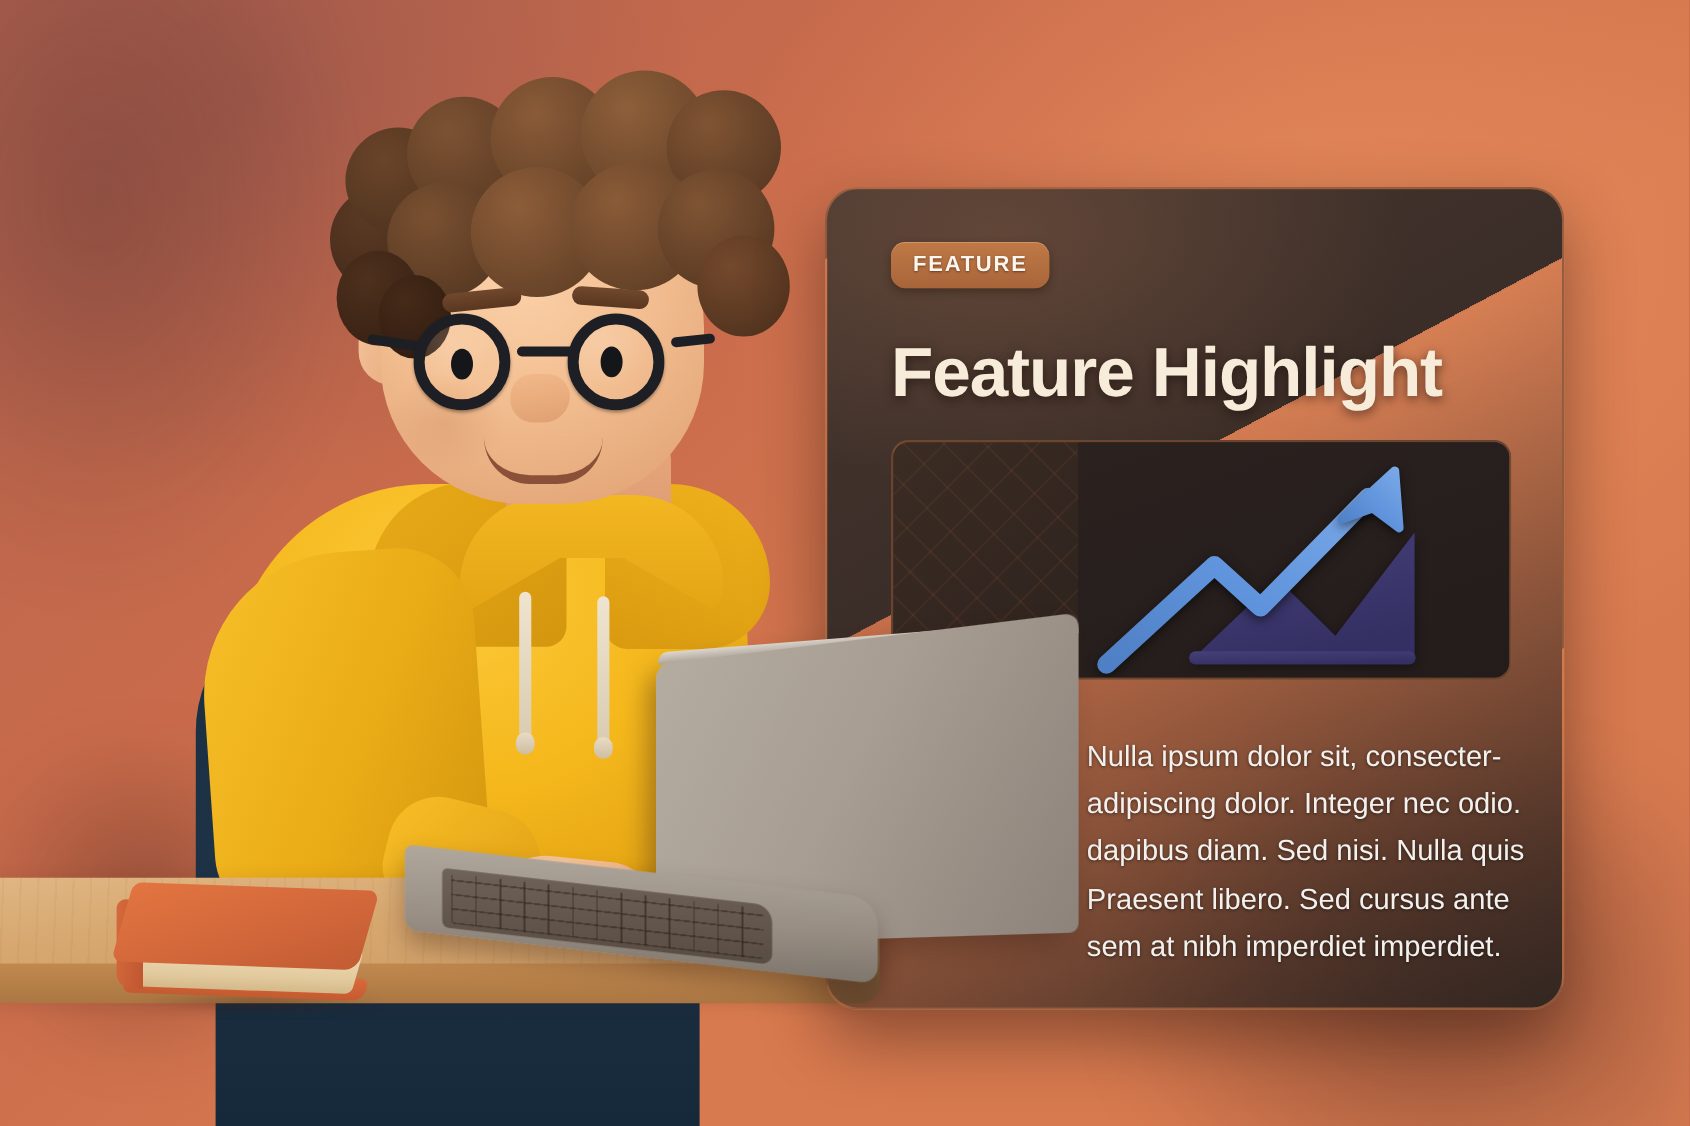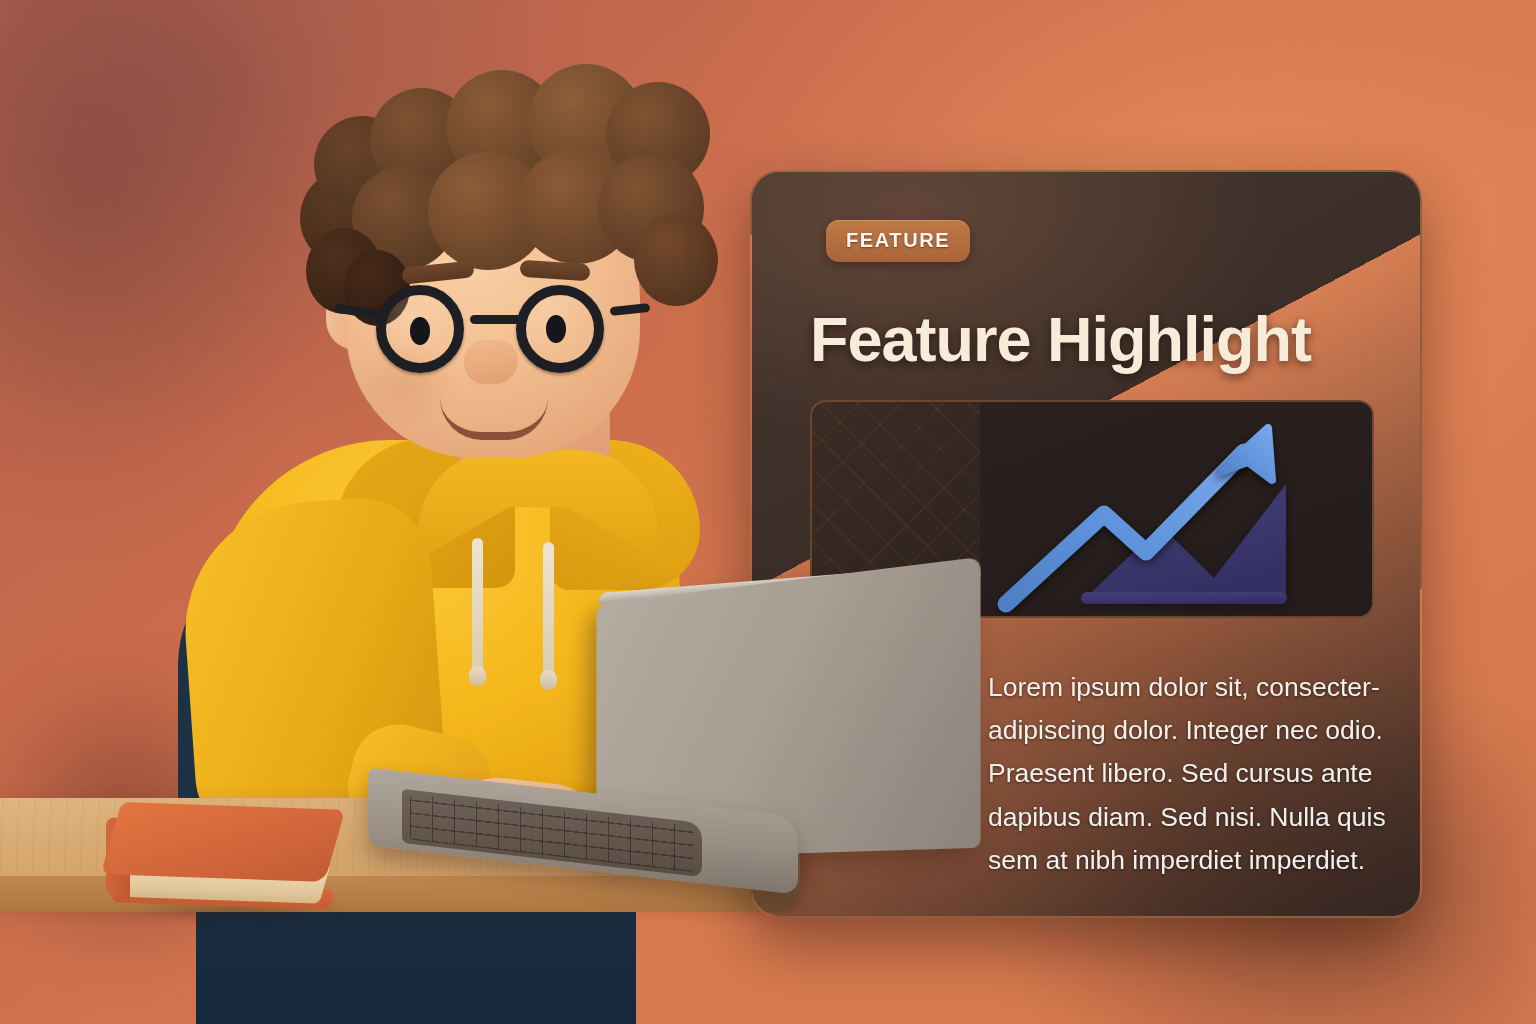--- a/index.html
+++ b/index.html
@@ -281,21 +281,20 @@
   .panel-content { position:absolute; inset:0; padding:48px 50px 0 58px; }
 
   .badge {
     display:inline-block;
     background:linear-gradient(180deg,#bf7946 0%, #a9653a 100%);
     color:#fdf6ee;
     font-size:20px; font-weight:bold; letter-spacing:1.6px;
     padding:9px 20px 10px; border-radius:13px;
     text-shadow:0 1px 2px rgba(40,18,10,.55);
     box-shadow:0 3px 8px rgba(30,15,8,.38), inset 0 1px 0 rgba(255,210,170,.3);
-    margin-left:16px;
   }
 
   .title {
     margin-top:44px;
     font-size:63px; font-weight:bold; letter-spacing:-1px;
     color:#f7ecd9; line-height:1.05;
     text-shadow:0 3px 10px rgba(20,10,6,.6);
   }
 
   .media {
@@ -441,24 +440,24 @@
           <rect x="95" y="186" width="206" height="12" rx="6" fill="url(#areaGrad)"></rect>
 
           <path d="M20 198 L118 108 L160 146 L258 46" fill="none" stroke="url(#arrowGrad)" stroke-width="17" stroke-linecap="round" stroke-linejoin="round" style="filter:drop-shadow(0 3px 5px rgba(0,0,0,.55))"></path>
 
           <path d="M282 22 L286 74 L262 56 L234 66 Z" fill="url(#arrowGrad)" stroke="url(#arrowGrad)" stroke-width="8" stroke-linejoin="round" style="filter:drop-shadow(0 3px 5px rgba(0,0,0,.55))"></path>
         </svg>
       </div>
     </div>
 
     <div class="body-text">
-      <div>Lorem ipsum dolor sit, consecter-</div>
+      <div>Nulla ipsum dolor sit, consecter-</div>
       <div>adipiscing dolor. Integer nec odio.</div>
+      <div>dapibus diam. Sed nisi. Nulla quis</div>
       <div>Praesent libero. Sed cursus ante</div>
-      <div>dapibus diam. Sed nisi. Nulla quis</div>
       <div>sem at nibh imperdiet imperdiet.</div>
     </div>
   </div>
 
   <div class="laptop">
     <div class="lid-edge"></div>
     <div class="lid"></div>
     <div class="base"></div>
     <div class="keyboard">
       <div class="keys"></div>

